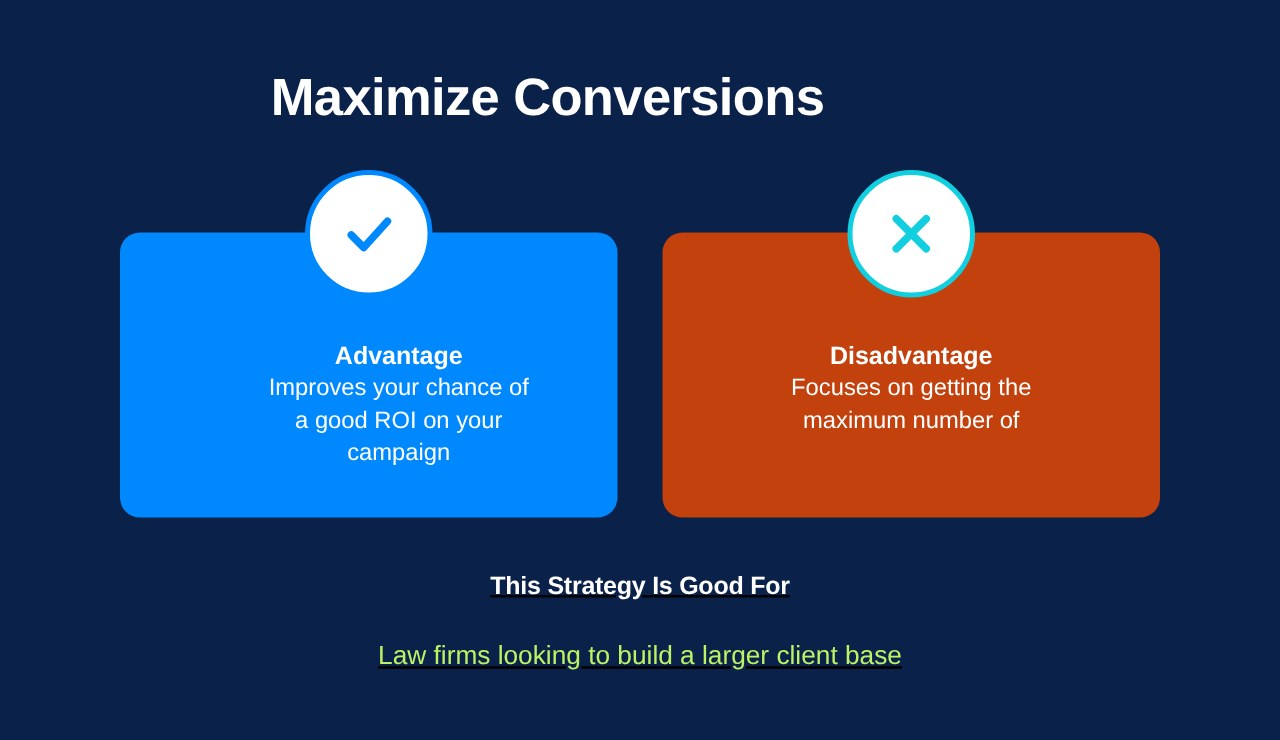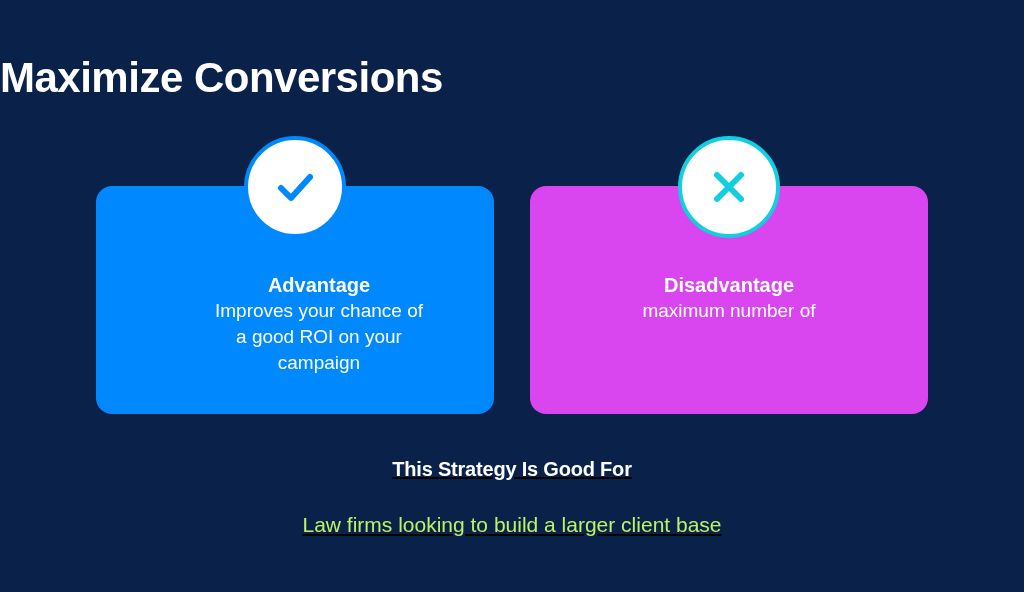--- a/index.html
+++ b/index.html
@@ -21,21 +21,21 @@
     inset: 0;
     background: #0a2149;
   }
 
   
   .title {
     position: absolute;
     top: 52px;
     left: 0;
     width: 876px;
-    text-align: left;
+    text-align: center;
     font-size: 42px;
     line-height: 52px;
     font-weight: bold;
     color: #ffffff;
     letter-spacing: -0.5px;
   }
 
   
   .cards {
     position: absolute;
@@ -53,21 +53,21 @@
     height: 228px;
     border-radius: 16px;
     box-sizing: border-box;
     display: flex;
     flex-direction: column;
     align-items: center;
     justify-content: flex-start;
   }
 
   .card-advantage { background: #0089ff; padding-left: 48px; }
-  .card-disadvantage { background: #d946ef; }
+  .card-disadvantage { background: #c2410c; }
 
   
   .badge {
     position: absolute;
     top: -50px;
     left: 50%;
     margin-left: -51px;
     width: 102px;
     height: 102px;
     border-radius: 50%;
@@ -147,20 +147,21 @@
     </div>
 
     <div class="card card-disadvantage">
       <div class="badge badge-disadvantage">
         <svg width="56" height="56" viewBox="0 0 56 56" aria-hidden="true">
           <path d="M16 16 L40 40 M40 16 L16 40" fill="none" stroke="#12cfe0" stroke-width="6" stroke-linecap="round"></path>
         </svg>
       </div>
       <div class="card-heading">Disadvantage</div>
       <div class="card-body">
+        <span class="line">Focuses on getting the</span>
         <span class="line">maximum number of</span>
       </div>
     </div>
 
   </div>
 
   <div class="footer">
     <div class="footer-heading">This Strategy Is Good For</div>
     <div class="footer-sub">Law firms looking to build a larger client base</div>
   </div>

